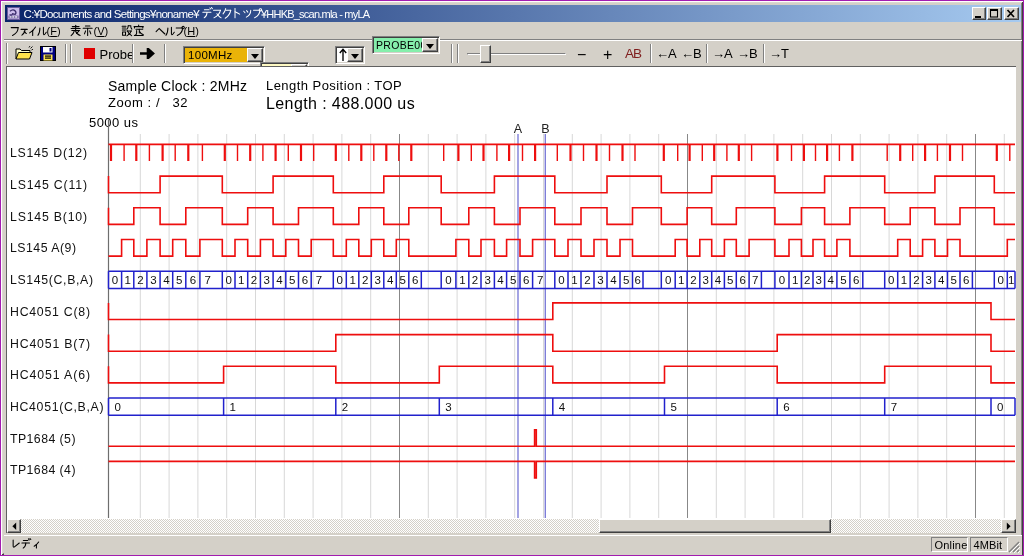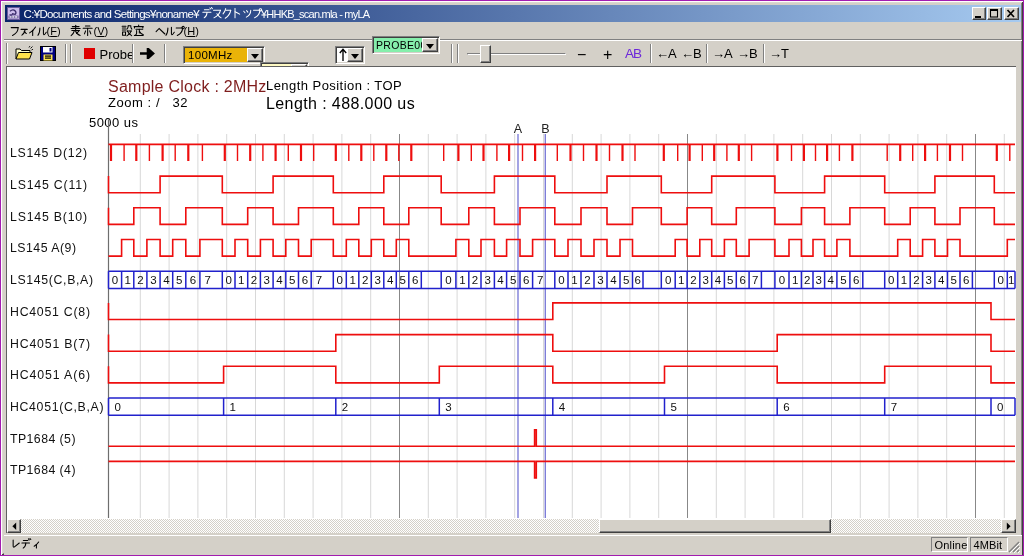--- a/index.html
+++ b/index.html
@@ -170,34 +170,34 @@
       </div>
     </div>
     <div style="position:absolute;left:450px;top:43px;width:1px;height:19px;background:#808080"></div>
     <div style="position:absolute;left:451px;top:43px;width:1px;height:19px;background:#fff"></div>
     <div style="position:absolute;left:455.5px;top:43px;width:1px;height:19px;background:#808080"></div>
     <div style="position:absolute;left:456.5px;top:43px;width:1px;height:19px;background:#fff"></div>
     <div class="abs" style="left:466px;top:52px;width:99px;height:2px;border:1px solid;border-color:#808080 #fff #fff #808080"></div>
     <div class="abs" style="left:478.5px;top:44px;width:11px;height:18px;background:#d4d0c8;border:1px solid;border-color:#fff #404040 #404040 #fff;box-shadow:inset -1px -1px 0 #808080"></div>
     <span class="abs" style="left:576px;top:45px;font-size:16px;letter-spacing:-1px;color:#000">−</span>
     <span class="abs" style="left:602px;top:45px;font-size:16px;letter-spacing:-1px;color:#000">+</span>
-    <span class="abs" style="left:624px;top:45px;font-size:13.5px;letter-spacing:-1px;color:#6d28d9">AB</span>
+    <span class="abs" style="left:624px;top:45px;font-size:13.5px;letter-spacing:-1px;color:#7f1d1d">AB</span>
     <span class="abs" style="left:655px;top:45px;font-size:13px;letter-spacing:-1px;color:#000">←A</span>
     <span class="abs" style="left:680px;top:45px;font-size:13px;letter-spacing:-1px;color:#000">←B</span>
     <span class="abs" style="left:711px;top:45px;font-size:13px;letter-spacing:-1px;color:#000">→A</span>
     <span class="abs" style="left:736px;top:45px;font-size:13px;letter-spacing:-1px;color:#000">→B</span>
     <span class="abs" style="left:768px;top:45px;font-size:13px;letter-spacing:-1px;color:#000">→T</span>
     <div style="position:absolute;left:648.5px;top:43px;width:1px;height:19px;background:#808080"></div>
     <div style="position:absolute;left:649.5px;top:43px;width:1px;height:19px;background:#fff"></div>
     <div style="position:absolute;left:705px;top:43px;width:1px;height:19px;background:#808080"></div>
     <div style="position:absolute;left:706px;top:43px;width:1px;height:19px;background:#fff"></div>
     <div style="position:absolute;left:762px;top:43px;width:1px;height:19px;background:#808080"></div>
     <div style="position:absolute;left:763px;top:43px;width:1px;height:19px;background:#fff"></div>
     <div class="abs" style="left:4.5px;top:65px;width:1010.5px;height:467px;background:#fff;border-top:1px solid #606060;border-left:1px solid #606060"></div>
-    <span class="abs" style="left:107px;top:77px;font-size:16px;letter-spacing:0.25px;color:#7f1d1d">Sample Clock : 2MHz</span>
+    <span class="abs" style="left:107px;top:77px;font-size:14px;letter-spacing:0.25px;color:#000000">Sample Clock : 2MHz</span>
     <span class="abs" style="left:107px;top:93.5px;font-size:13px;letter-spacing:0.55px;color:#000">Zoom : /&nbsp;&nbsp;&nbsp;32</span>
     <span class="abs" style="left:265px;top:77px;font-size:13px;letter-spacing:0.45px;color:#000">Length Position : TOP</span>
     <span class="abs" style="left:265px;top:93.5px;font-size:16px;letter-spacing:0.4px;color:#000">Length : 488.000 us</span>
     <span class="abs" style="left:88px;top:114px;font-size:13px;letter-spacing:0.45px;color:#000">5000 us</span>
     <svg class="abs" style="left:0;top:0" width="1024" height="556" font-family="Liberation Sans">
       <line x1="139.3" y1="133" x2="139.3" y2="517" stroke="#d8d8d8" stroke-width="1"></line>
       <line x1="168.1" y1="133" x2="168.1" y2="517" stroke="#d8d8d8" stroke-width="1"></line>
       <line x1="196.9" y1="133" x2="196.9" y2="517" stroke="#d8d8d8" stroke-width="1"></line>
       <line x1="225.7" y1="133" x2="225.7" y2="517" stroke="#d8d8d8" stroke-width="1"></line>
       <line x1="254.5" y1="133" x2="254.5" y2="517" stroke="#d8d8d8" stroke-width="1"></line>

